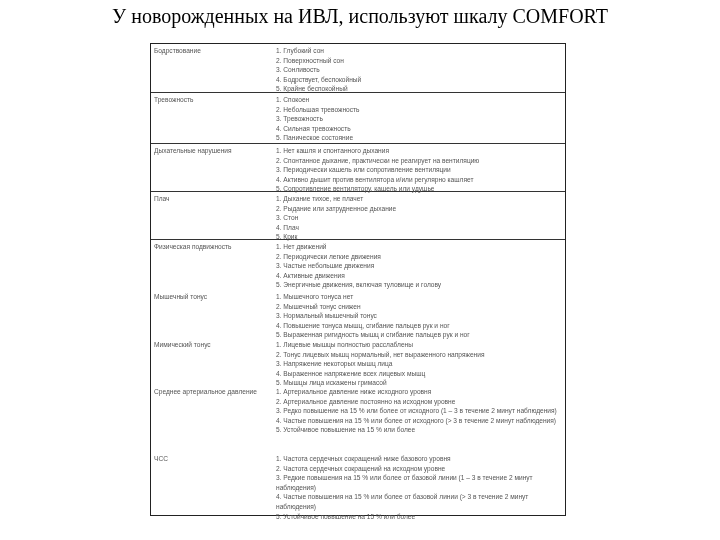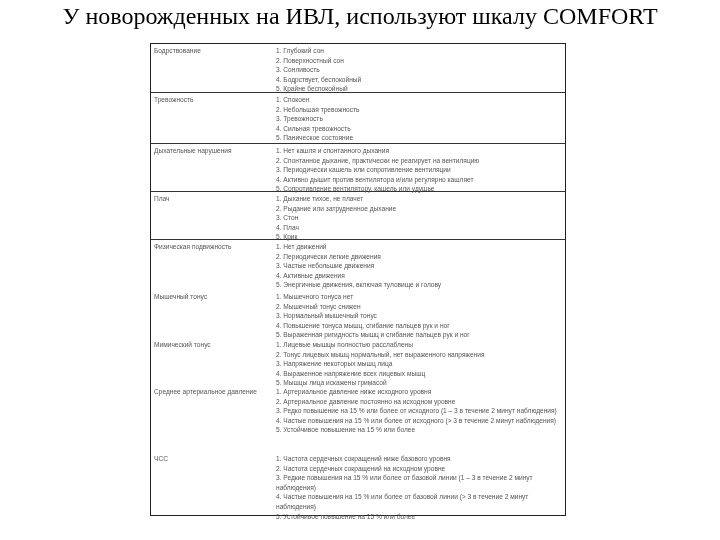--- a/index.html
+++ b/index.html
@@ -14,21 +14,21 @@
       overflow: hidden;
       font-family: "Liberation Sans", sans-serif;
     }
     .slide-title {
       position: absolute;
       left: 0;
       top: 4px;
       width: 720px;
       text-align: center;
       font-family: "Liberation Serif", serif;
-      font-size: 24px;
+      font-size: 20px;
       color: #000;
       line-height: 24px;
     }
     .scale-table {
       position: absolute;
       left: 150px;
       top: 43px;
       width: 416px;
       height: 473px;
       border: 1px solid #222;

